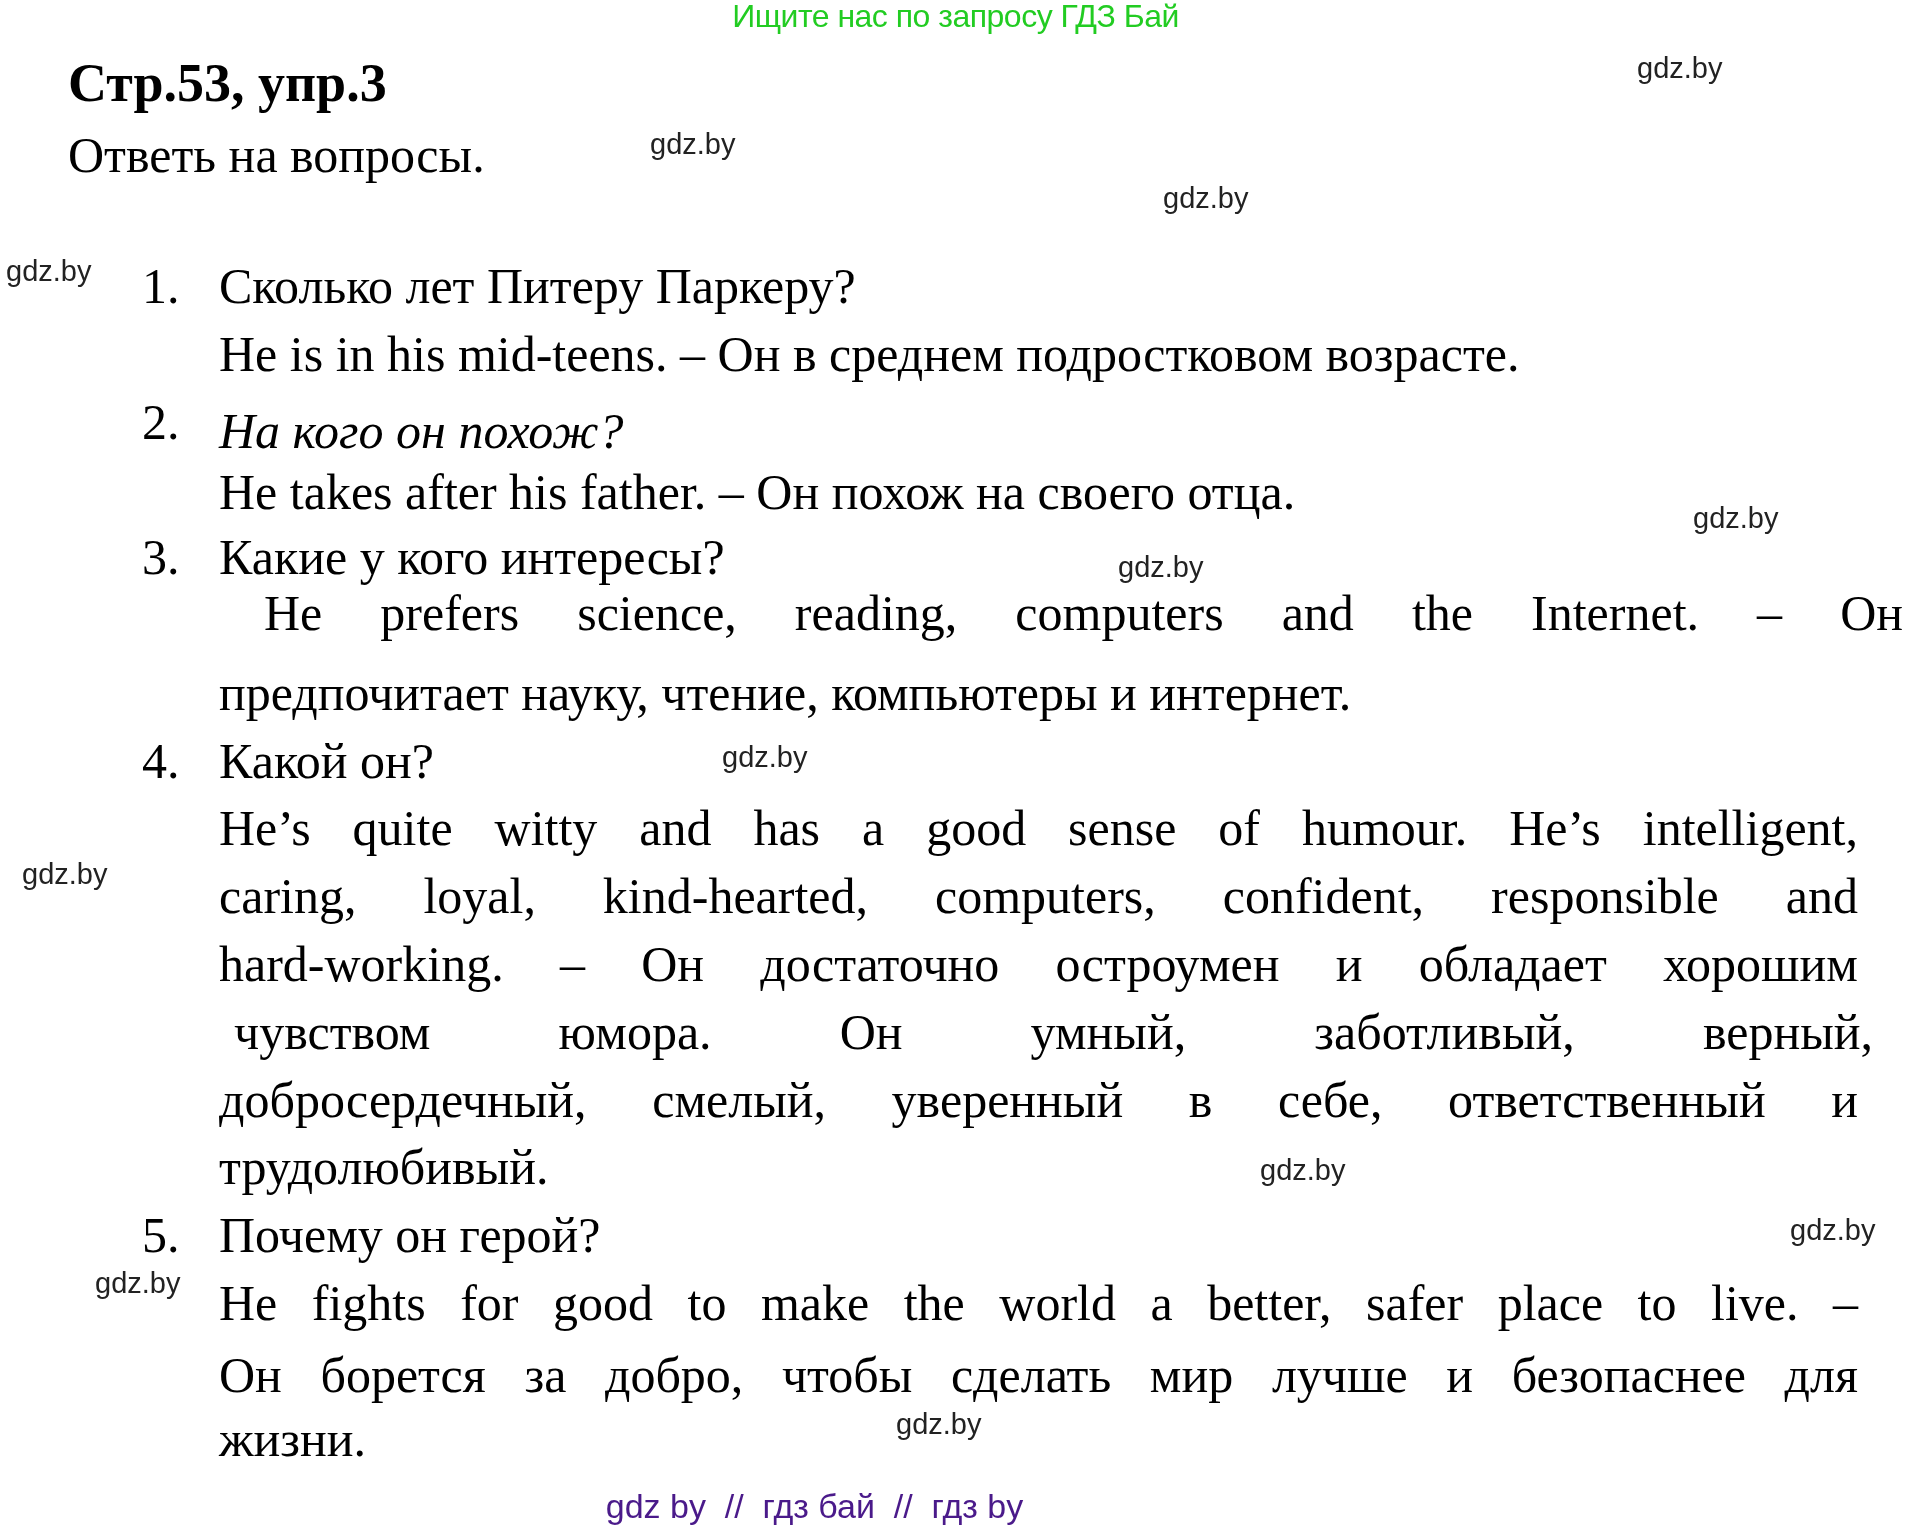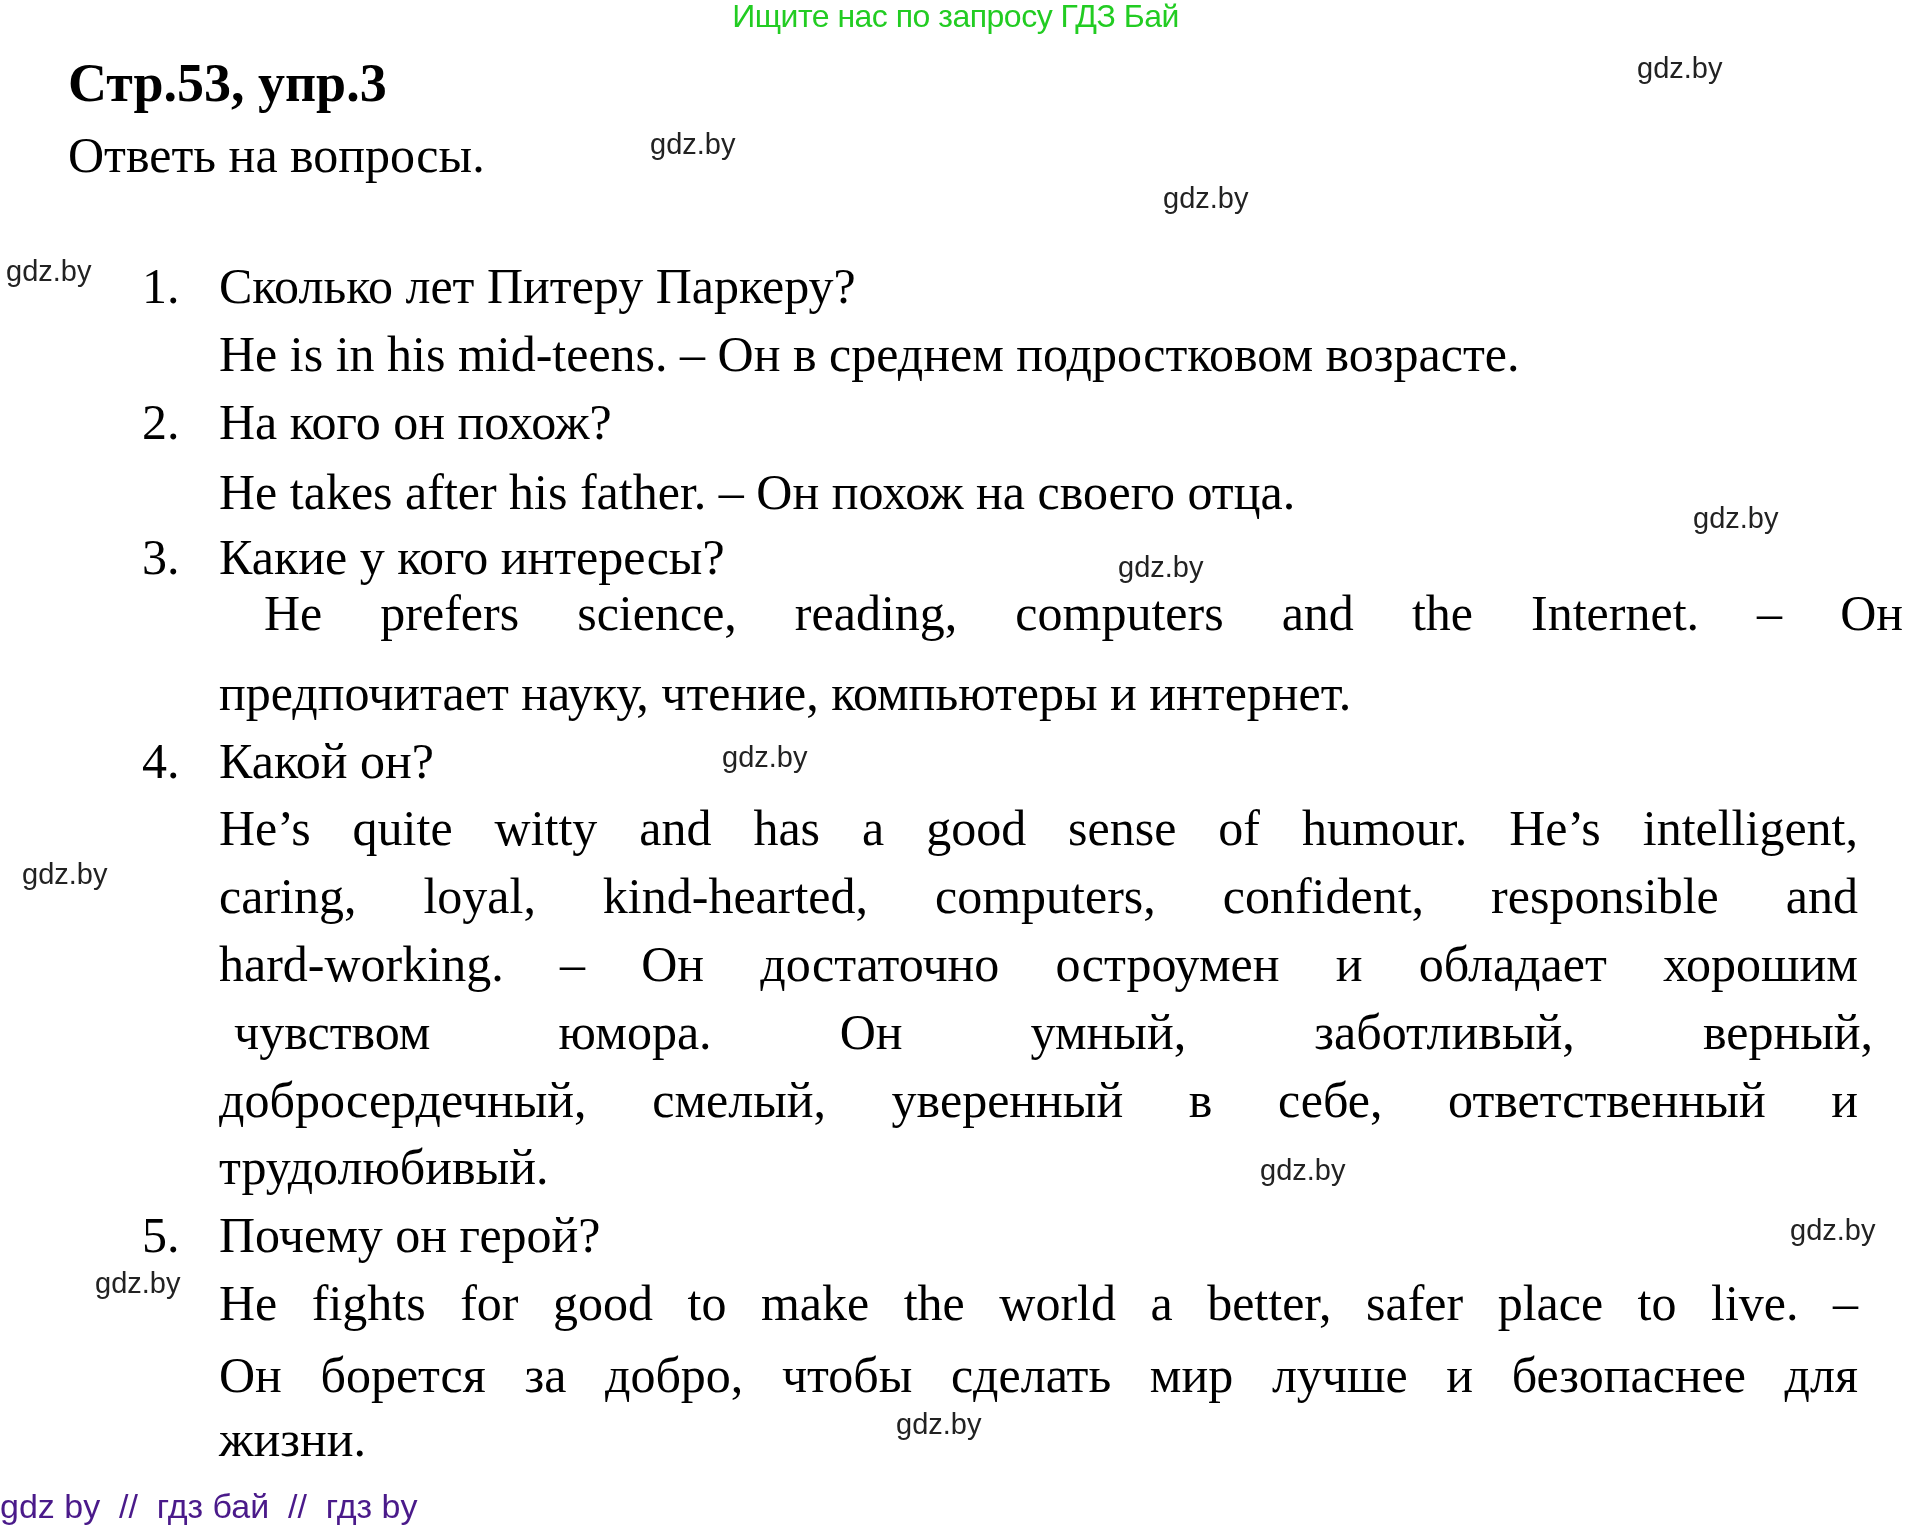--- a/index.html
+++ b/index.html
@@ -1,19 +1,19 @@
 <!DOCTYPE html>
 <html><head>
 <meta charset="utf-8">
 <style>
   html, body { margin:0; padding:0; background:#ffffff; }
   body { width:1911px; height:1531px; position:relative; overflow:hidden; font-family:"Liberation Serif", serif; color:#000; }
   .abs { position:absolute; white-space:nowrap; }
   .top-banner { left:0; width:1911px; top:-2px; text-align:center; font-family:"Liberation Sans", sans-serif; font-size:32px; color:#22cc22; letter-spacing:-0.5px; }
-  .bottom-banner { left:0; width:1629px; top:1487px; text-align:left; font-family:"Liberation Sans", sans-serif; font-size:34px; color:#4a1a8a; }
+  .bottom-banner { left:0; width:1629px; top:1487px; text-align:center; font-family:"Liberation Sans", sans-serif; font-size:34px; color:#4a1a8a; }
   .title { left:68px; top:52px; font-size:54px; font-weight:bold; }
   .subtitle { left:68px; top:126px; font-size:50px; }
   .wm { font-family:"Liberation Sans", sans-serif; font-size:29px; color:#222; }
   .num { left:142px; font-size:50px; width:60px; }
   .line { left:219px; font-size:50px; width:1639px; }
   .just { text-align:justify; text-align-last:justify; }
 </style>
 </head>
 <body>
 
@@ -33,21 +33,21 @@
 <div class="abs wm" style="left:1260px;top:1154px;">gdz.by</div>
 <div class="abs wm" style="left:1790px;top:1214px;">gdz.by</div>
 <div class="abs wm" style="left:95px;top:1267px;">gdz.by</div>
 <div class="abs wm" style="left:896px;top:1408px;">gdz.by</div>
 
 <div class="abs num" style="top:257px;">1.</div>
 <div class="abs line" style="top:257px;">Сколько лет Питеру Паркеру?</div>
 <div class="abs line" style="top:325px;">He is in his mid-teens. – Он в среднем подростковом возрасте.</div>
 
 <div class="abs num" style="top:393px;">2.</div>
-<div class="abs line" style="top:393px;">На кого он похож?</div>
+<div class="abs line" style="top:402px;font-style:italic;">На кого он похож?</div>
 <div class="abs line" style="top:463px;">He takes after his father. – Он похож на своего отца.</div>
 
 <div class="abs num" style="top:528px;">3.</div>
 <div class="abs line" style="top:528px;">Какие у кого интересы?</div>
 <div class="abs line just" style="top:584px;margin-left:45px;">He prefers science, reading, computers and the Internet. – Он</div>
 <div class="abs line" style="top:664px;">предпочитает науку, чтение, компьютеры и интернет.</div>
 
 <div class="abs num" style="top:732px;">4.</div>
 <div class="abs line" style="top:732px;">Какой он?</div>
 <div class="abs line just" style="top:799px;">He’s quite witty and has a good sense of humour. He’s intelligent,</div>

